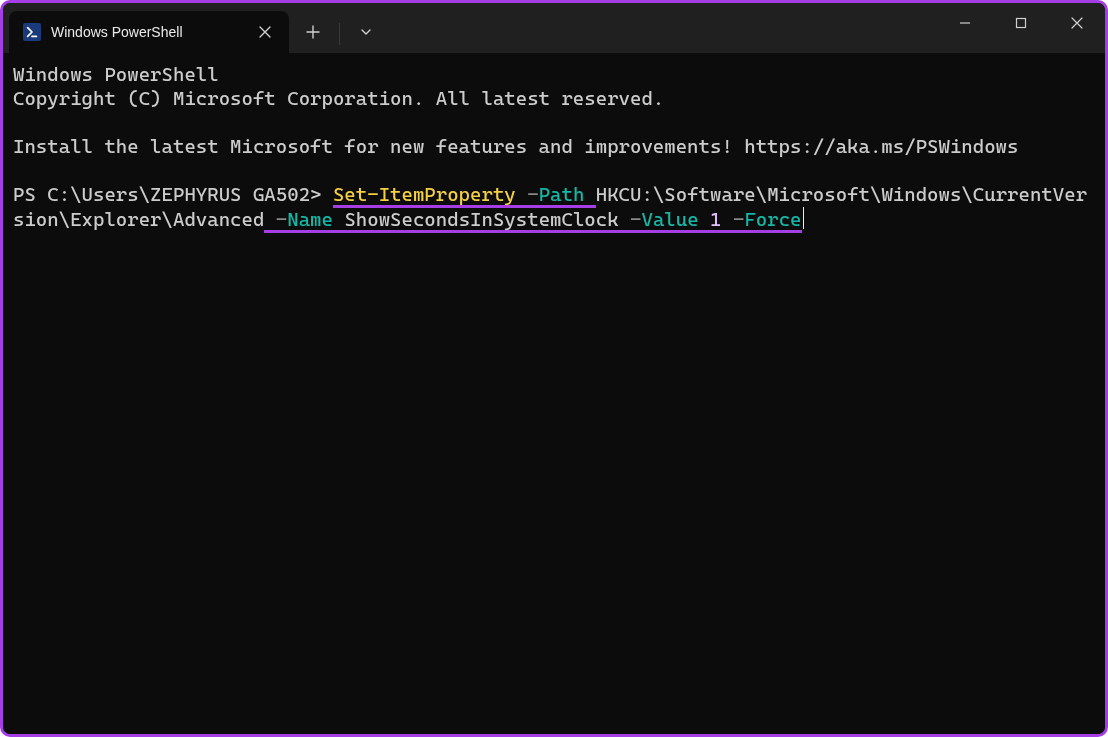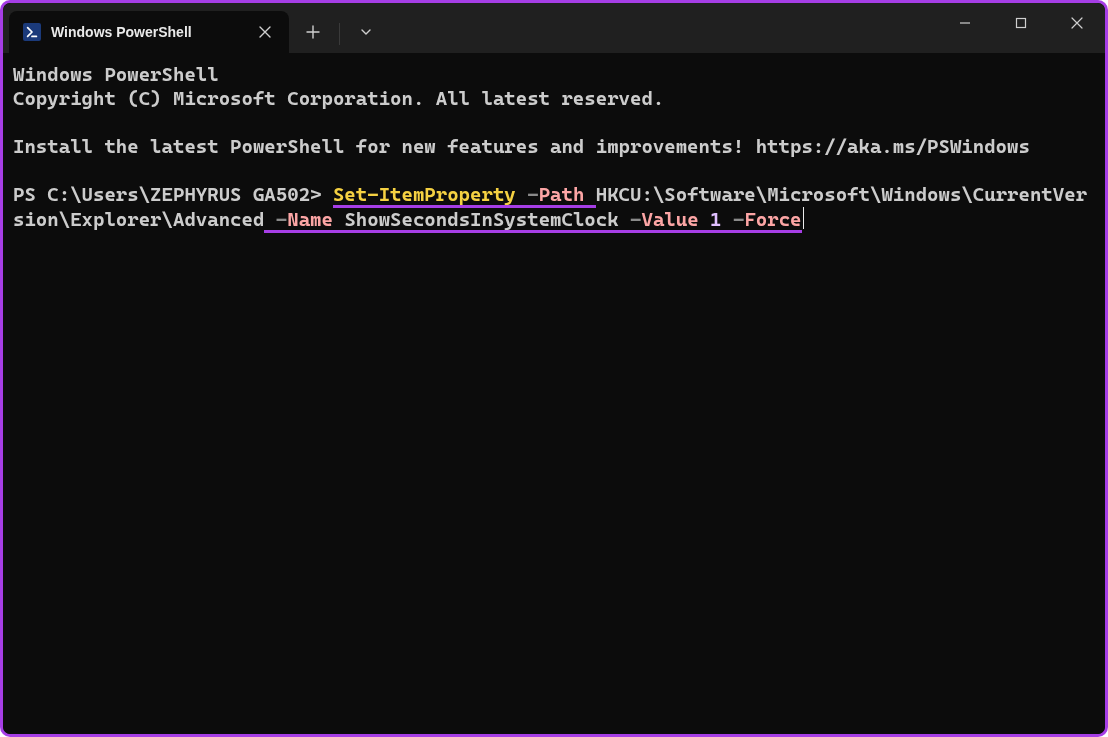--- a/index.html
+++ b/index.html
@@ -4,21 +4,20 @@
 <style>
   * { margin: 0; padding: 0; box-sizing: border-box; }
   html, body { width: 1108px; height: 737px; overflow: hidden; font-family: "Segoe UI", Arial, sans-serif; }
   .window {
     width: 1108px; height: 737px;
     background: #0c0c0c;
     border: 3px solid #a63ee6;
     border-radius: 10px;
     display: flex; flex-direction: column;
     position: relative;
-    font-weight: bold;
   }
   .titlebar {
     height: 50px;
     background: #202020;
     display: flex; align-items: stretch;
     border-top-left-radius: 8px; border-top-right-radius: 8px;
     user-select: none;
   }
   .tabstrip { display: flex; align-items: flex-end; padding-left: 6px; flex: 0 0 auto; }
   .tab {
@@ -60,21 +59,21 @@
     font-family: "Cascadia Mono", Consolas, "Courier New", monospace;
     font-size: 19.5px; line-height: 24px;
     padding: 10px 10px;
     white-space: pre-wrap; word-break: break-all;
     border-bottom-left-radius:8px; border-bottom-right-radius:8px;
     position: relative;
   }
   .t-plain { color:#cccccc; }
   .t-cmd   { color:#f5d142; }
   .t-dash  { color:#8a8a8a; }
-  .t-param { color:#fca5a5; }
+  .t-param { color:#14b8a6; }
   .t-arg   { color:#cccccc; }
   .t-num   { color:#e0bfff; }
   .underline-segment { position:relative; }
   .underline-segment::after {
     content:""; position:absolute; left:0; right:0; bottom:-2px; height:3px;
     background:#a63ee6;
   }
   .cursor {
     display:inline-block; width:1px; height:22px; background:#ebebeb;
     vertical-align:-3px; margin-left:1px;
@@ -133,16 +132,16 @@
         <svg width="12" height="12" viewBox="0 0 12 12">
             <path d="M1 1 L11 11 M11 1 L1 11" stroke="currentColor" stroke-width="1.2" stroke-linecap="round"></path>
           </svg>
       </div>
     </div>
   </div>
 
   <div class="terminal" id="term"><span class="t-plain">Windows PowerShell</span>
 <span class="t-plain">Copyright (C) Microsoft Corporation. All latest reserved.</span>
 
-<span class="t-plain">Install the latest PowerShell for new features and improvements! https://aka.ms/PSWindows</span>
+<span class="t-plain">Install the latest Microsoft for new features and improvements! https://aka.ms/PSWindows</span>
 
 <span class="t-plain">PS </span><span class="t-plain">C:\Users\ZEPHYRUS GA502</span><span class="t-plain">&gt; </span><span class="t-cmd underline-segment">Set-ItemProperty</span><span class="underline-segment"> </span><span class="t-dash underline-segment">-</span><span class="t-param underline-segment">Path</span><span class="underline-segment"> </span><span class="t-arg underline-segment">HKCU:\Software\Microsoft\Windows\CurrentVersion\Explorer\Advanced</span><span class="underline-segment"> </span><span class="t-dash underline-segment">-</span><span class="t-param underline-segment">Name</span><span class="underline-segment"> </span><span class="t-arg underline-segment">ShowSecondsInSystemClock</span><span class="underline-segment"> </span><span class="t-dash underline-segment">-</span><span class="t-param underline-segment">Value</span><span class="underline-segment"> </span><span class="t-num underline-segment">1</span><span class="underline-segment"> </span><span class="t-dash underline-segment">-</span><span class="t-param underline-segment">Force</span><span class="cursor"></span></div>
 </div>
 
 </body></html>

